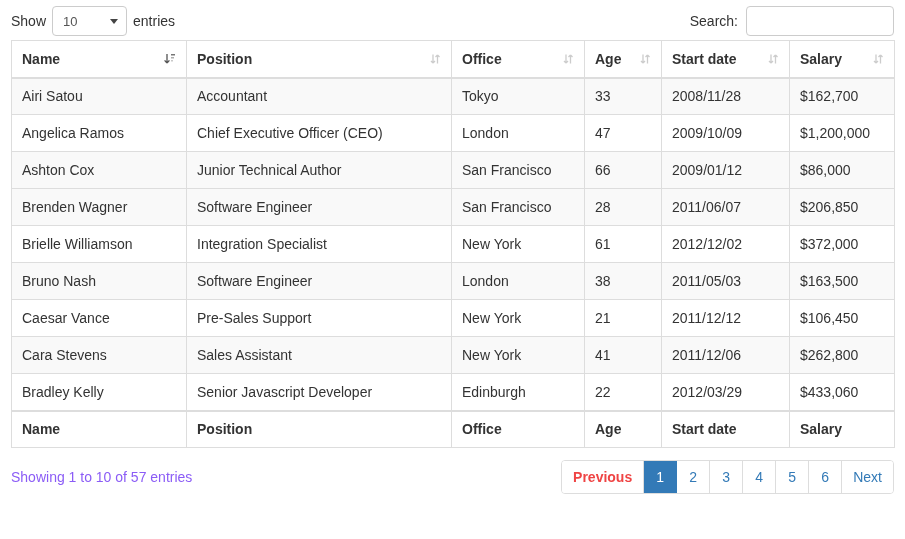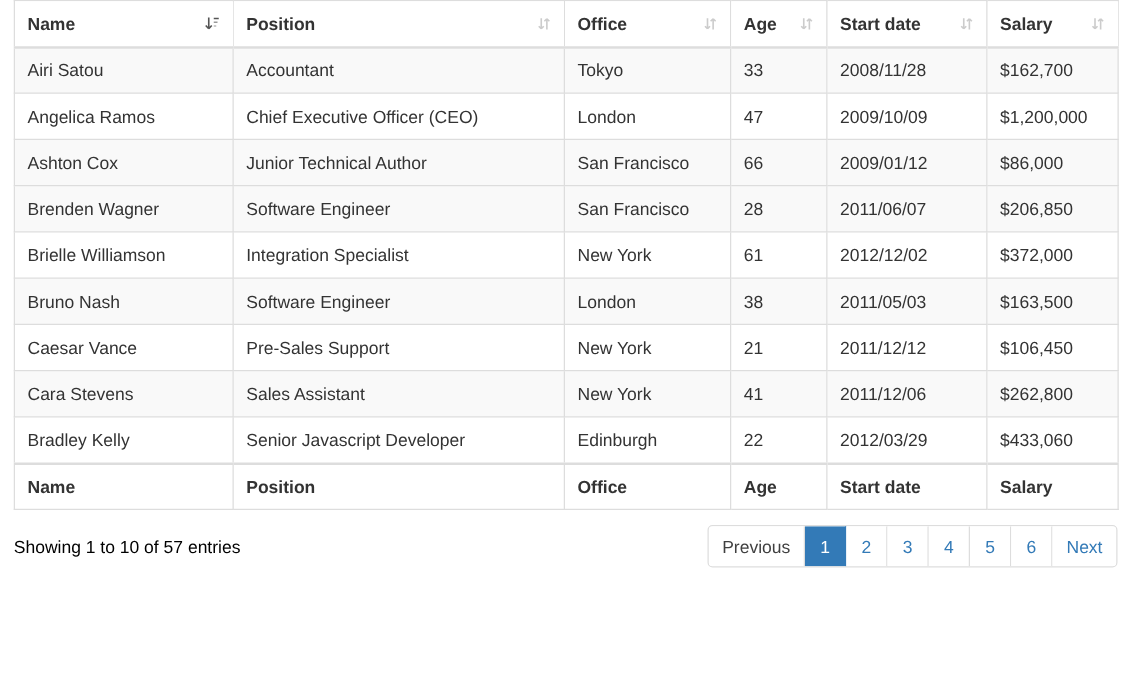--- a/index.html
+++ b/index.html
@@ -148,21 +148,21 @@
   
   .bottom-bar {
     display: flex;
     align-items: center;
     justify-content: space-between;
     height: 47px;
     padding-top: 10px;
   }
   .dt-info {
     font-size: 14px;
-    color: #000000;
+    color: #8b5cf6;
     white-space: nowrap;
   }
   .pagination {
     display: flex;
     align-items: stretch;
     border-radius: 4px;
     overflow: hidden;
     border: 1px solid #dddddd;
     height: 34px;
   }
@@ -180,30 +180,47 @@
     white-space: nowrap;
   }
   .page-btn:last-child { border-right: none; }
   .page-btn.active {
     background: #337ab7;
     color: #ffffff;
     border-right-color: #337ab7;
     cursor: default;
   }
   .page-btn.disabled {
-    color: #404040;
+    color: #ef4444;
     background: #ffffff;
     cursor: default;
+    font-weight: bold;
   }
 </style>
 </head>
 <body>
 
 <div class="datatable-wrapper">
 
+  <div class="top-bar">
+
+    <div class="length-control">
+      <span class="lbl-pre">Show</span>
+      <div class="length-select">
+        <span>10</span>
+        <span class="caret"></span>
+      </div>
+      <span class="lbl-post">entries</span>
+    </div>
+
+    <div class="search-control">
+      <span class="search-label">Search:</span>
+      <input class="search-input" type="text" placeholder="" style="">
+    </div>
+  </div>
 
   <table class="dt">
     <thead>
       <tr>
         <th class="col-name">
           <span>Name</span>
           <svg class="sort-icon" viewBox="0 0 14 14">
             <path d="M4 2 L4 11 M4 11 L1.6 8.4 M4 11 L6.4 8.4" stroke="#555555" stroke-width="1.3" fill="none"></path>
             <rect x="8" y="2.2" width="4" height="1.2" fill="#555555"></rect>
             <rect x="8" y="5.2" width="3" height="1.2" fill="#999999"></rect>

